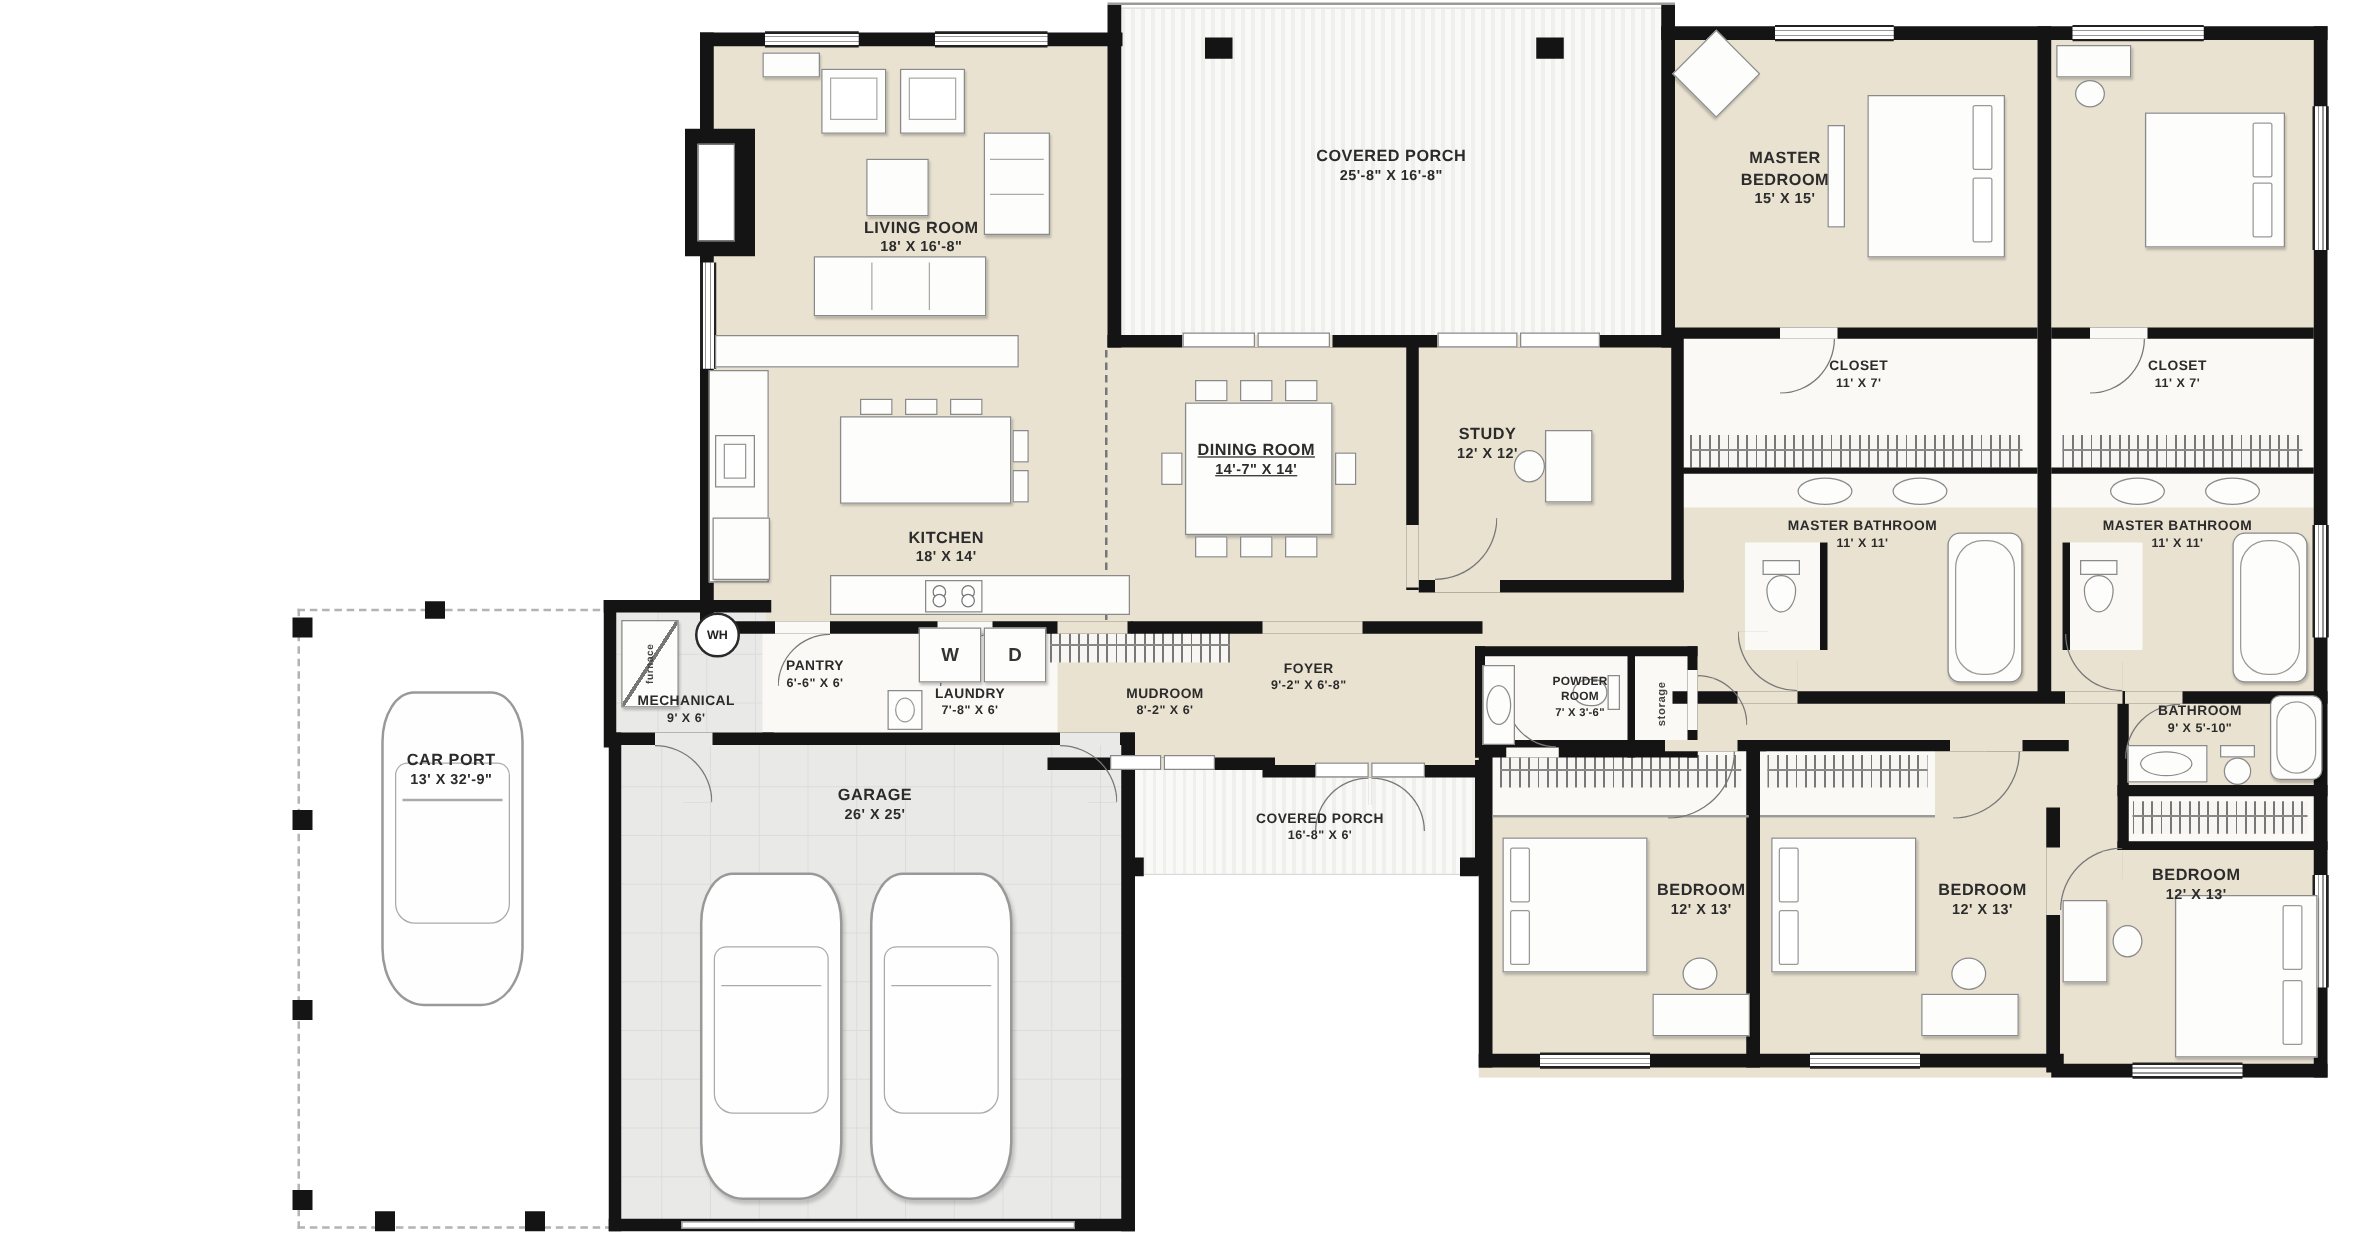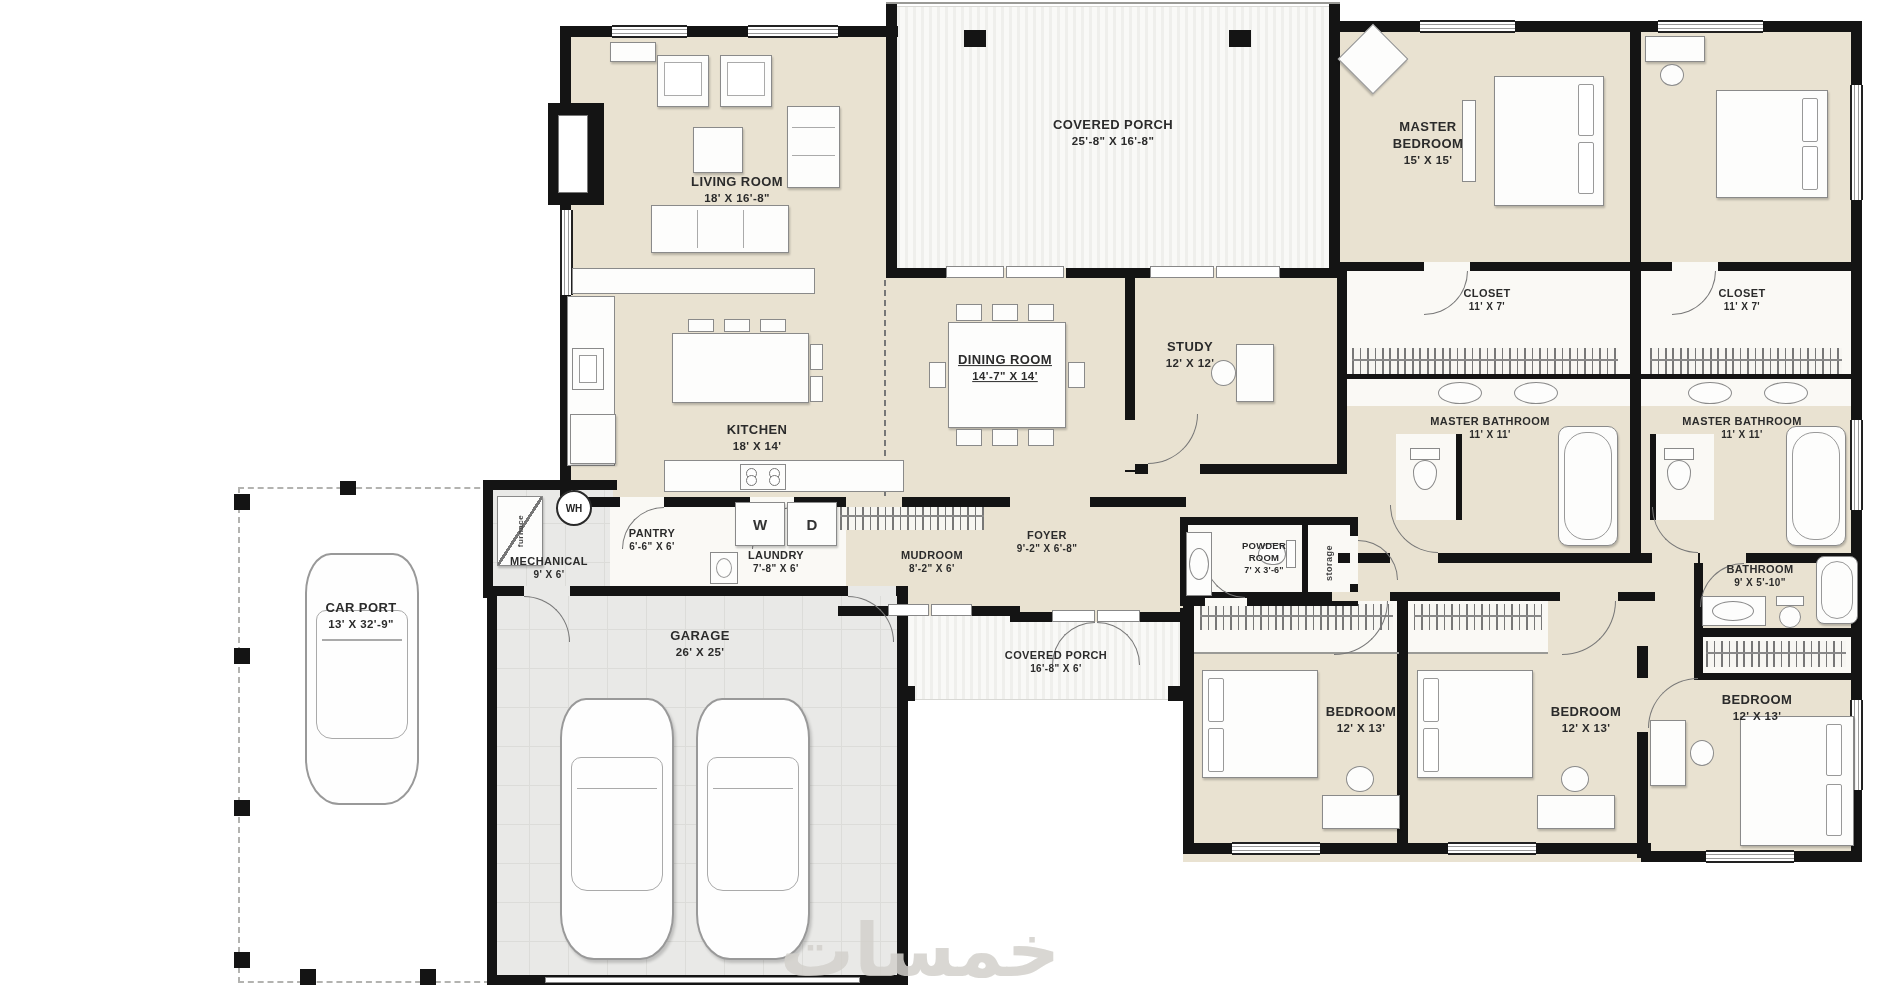--- a/index.html
+++ b/index.html
@@ -433,14 +433,13 @@
     </div>
   <div class="lbl" style="left:1586px;top:720px;">
       <div>BEDROOM</div>
       <div class="dim">12' X 13'</div>
     </div>
   <div class="lbl" style="left:1757px;top:708px;">
       <div>BEDROOM</div>
       <div class="dim">12' X 13'</div>
     </div>
 
-  <div class="wm" style="left:920px;top:950px;">خمسات</div>
 </div>
 
 </body></html>

